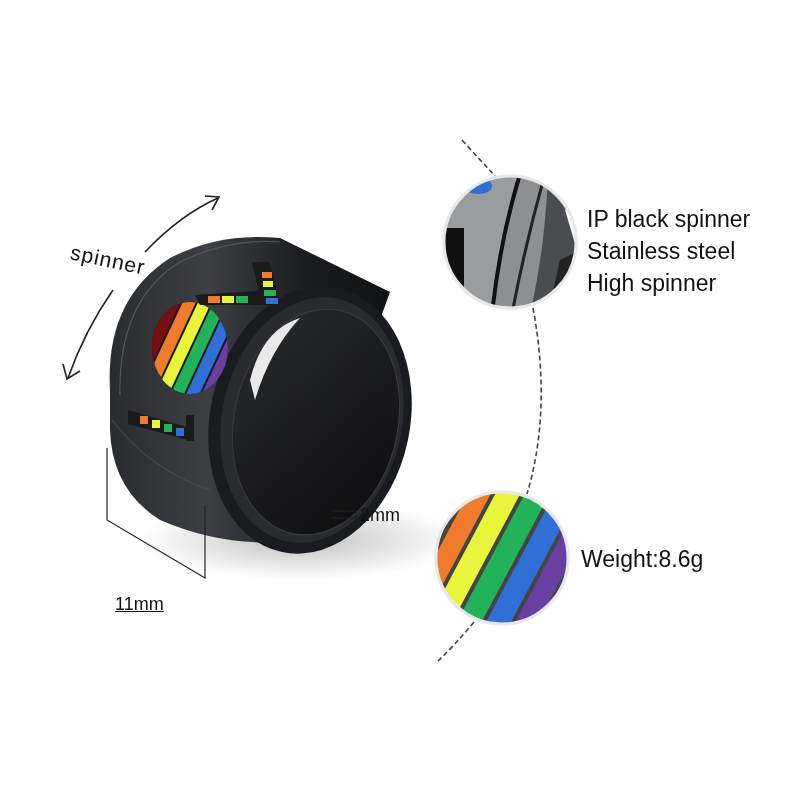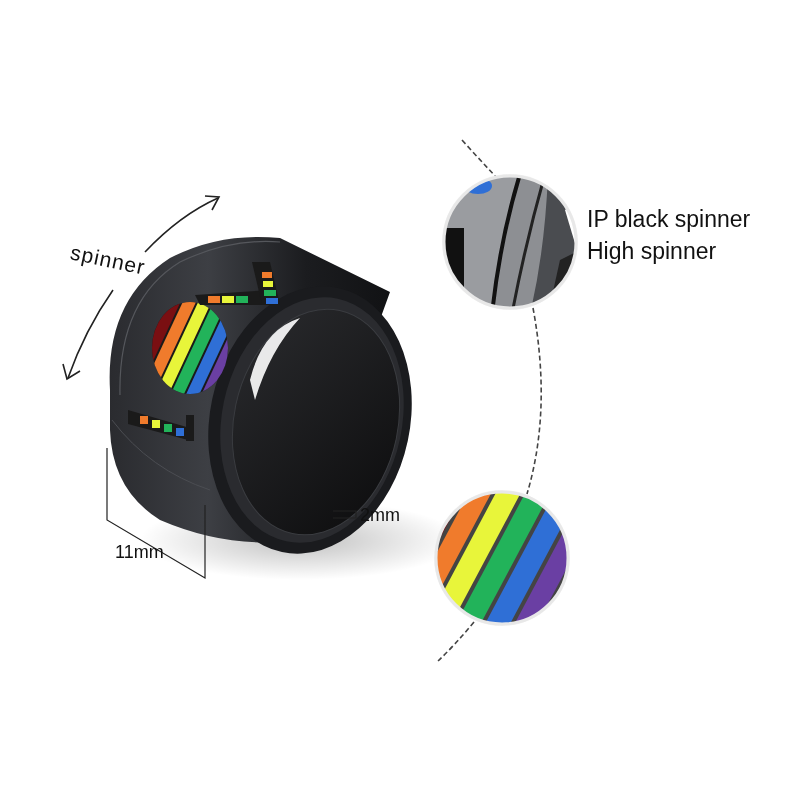--- a/index.html
+++ b/index.html
@@ -138,23 +138,25 @@
         <rect x="518" y="470" width="22" height="180" fill="#2f6fd6"></rect>
         <rect x="544" y="470" width="20" height="180" fill="#6a3fa3"></rect>
       </g>
     </g>
     <circle cx="502" cy="558" r="66" fill="none" stroke="#e8e8e8" stroke-width="3"></circle>
   </g>
 </svg>
 
 <div class="abs dim" style="left:70px; top:248px; transform:rotate(12deg); font-size:21px; letter-spacing:1px;">spinner</div>
 
-<div class="abs dim" style="left:115px; top:542px;">11mm</div>
+<div class="abs dim" style="left:115px; top:594px;text-decoration:underline;">11mm</div>
 
 <div class="abs dim" style="left:360px; top:505px;">2mm</div>
 
 <div class="abs" style="left:587px; top:203px;">
   <div class="spec-text">IP black spinner</div>
+  <div class="spec-text">Stainless steel</div>
   <div class="spec-text">High spinner</div>
 </div>
 
 <div class="abs" style="left:581px; top:543px;">
+  <div class="spec-text">Weight:8.6g</div>
 </div>
 
 </body></html>

